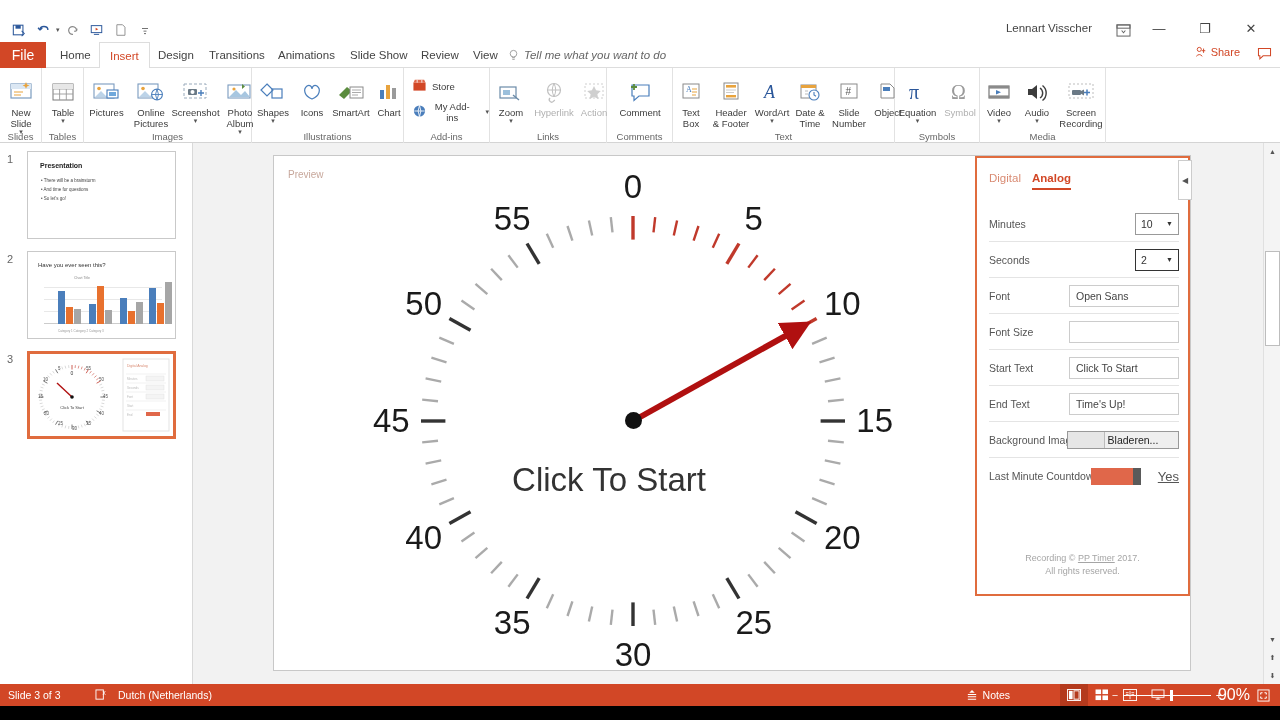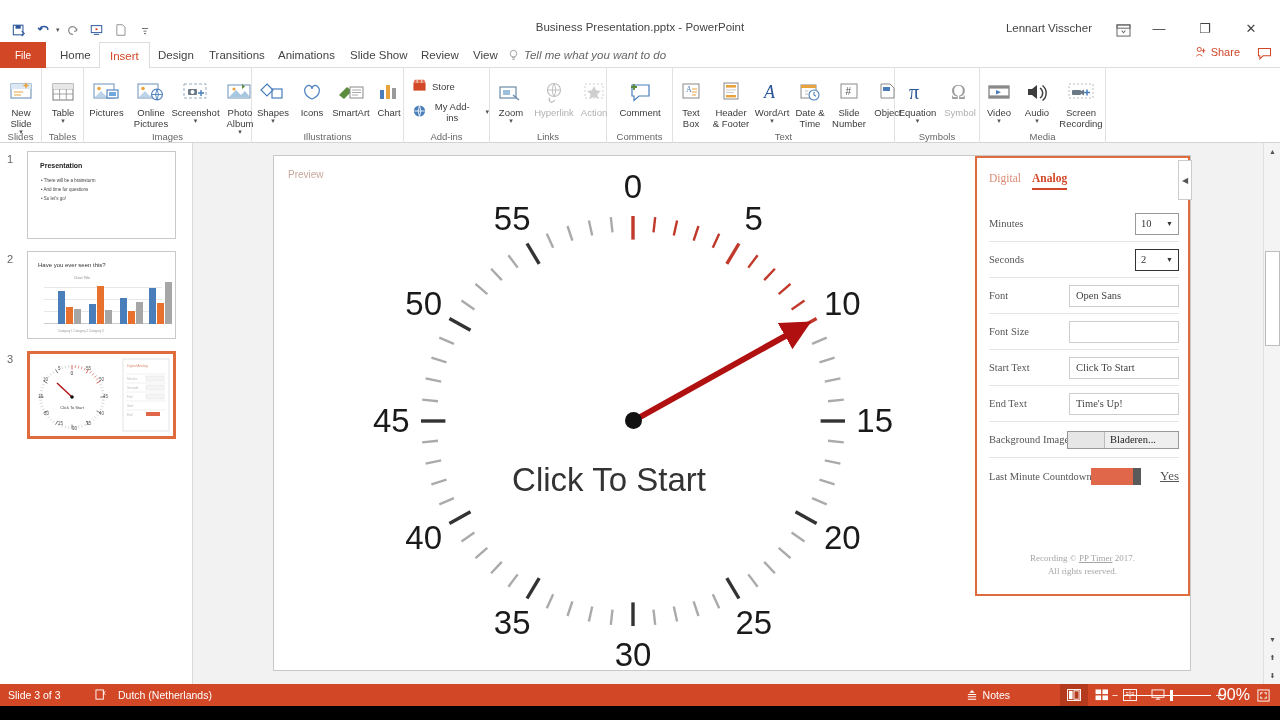--- a/index.html
+++ b/index.html
@@ -38,21 +38,21 @@
   #w-max { right:52px; }
   #w-close { right:6px; }
 
   
   #tabsrow {
     position:absolute; left:0; top:42px; width:1280px; height:26px;
     background:#fff; border-bottom:1px solid #ddd;
   }
   #tab-file {
     position:absolute; left:0; top:0; width:46px; height:26px; background:#d24726;
-    color:#fff; font-size:10px; display:flex; align-items:center; justify-content:center;
+    color:#fff; font-size:14px; display:flex; align-items:center; justify-content:center;
   }
   .rtab {
     position:absolute; top:0; height:26px; padding:0 10px;
     display:flex; align-items:center; font-size:11.5px; color:#444;
   }
   .rtab.active { color:#d24726; background:#fff; border:1px solid #ddd; border-bottom:1px solid #fff;
     height:27px; }
   #tellme {
     position:absolute; top:0; height:26px; display:flex; align-items:center;
     gap:5px; font-size:11.5px; color:#666; font-style:italic;
@@ -264,21 +264,20 @@
       <svg width="13" height="14" viewBox="0 0 16 16">
           <path d="M3.5 1.5 h7 l3 3 v10 h-10z" fill="none" stroke="#888" stroke-width="1.1"></path>
         </svg>
     </div>
     <div class="qat-btn">
       <svg width="12" height="12" viewBox="0 0 16 16">
           <path d="M4 6 h8 M6 9.5 h4 M7 12 l1 1.5 1-1.5" stroke="#555" stroke-width="1.1" fill="none"></path>
         </svg>
     </div>
   </div>
-  <div id="win-title">Business Presentation.pptx  -  PowerPoint</div>
   <div id="user-name">Lennart Visscher</div>
   <div id="ribbon-display">
     <svg width="15" height="13" viewBox="0 0 16 14">
         <rect x="1" y="1" width="14" height="12" fill="none" stroke="#666" stroke-width="1.1"></rect>
         <rect x="1" y="1" width="14" height="3.5" fill="none" stroke="#666" stroke-width="1.1"></rect>
         <path d="M6 7 l2 2.4 2-2.4" fill="none" stroke="#666" stroke-width="1.1"></path>
       </svg>
   </div>
   <div class="wbtn" id="w-min">—</div>
   <div class="wbtn" id="w-max">❐</div>
@@ -881,21 +880,21 @@
           <div class="cnum" style="left: 284px; top: 493.7px;">30</div>
           <div class="cnum" style="left: 163.2px; top: 462.4px;">35</div>
           <div class="cnum" style="left: 74.7px; top: 376.9px;">40</div>
           <div class="cnum" style="left: 42.3px; top: 260px;">45</div>
           <div class="cnum" style="left: 74.7px; top: 143.1px;">50</div>
           <div class="cnum" style="left: 163.2px; top: 57.6px;">55</div>
         </div>
       <div id="starttext">Click To Start</div>
     </div>
 
-    <div id="addin" style="left:701px; top:0px; width:215px; height:440px;font-family:Liberation Serif, serif;">
+    <div id="addin" style="left:701px; top:0px; width:215px; height:440px;">
       <div id="addin-tabs">
         <div class="atab" style="left:12px;">Digital</div>
         <div class="atab active" style="left:55px;">Analog</div>
       </div>
 
       <div class="frow" style="top:48px;">
         <span class="flabel">Minutes</span>
         <div class="fselect">
           <span>10</span>
           <span class="ar">▼</span>

